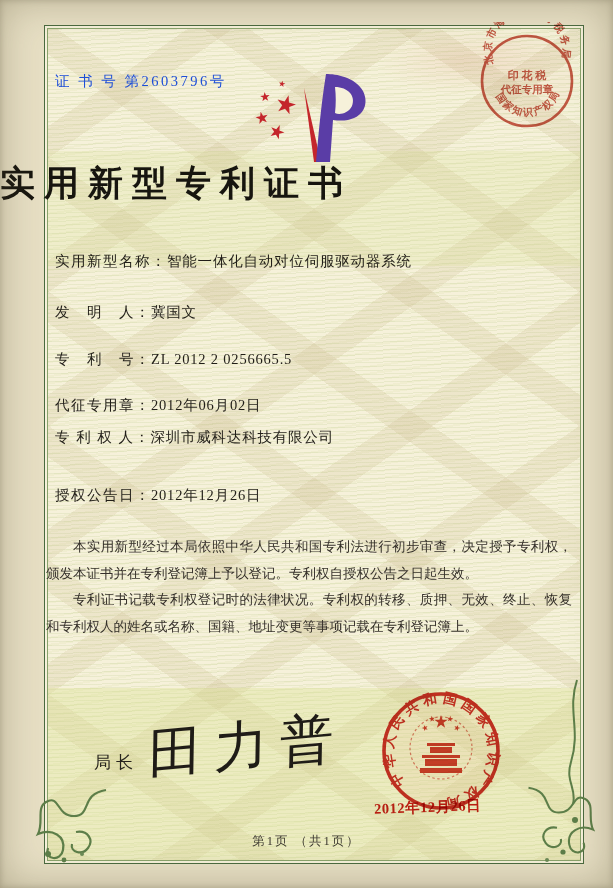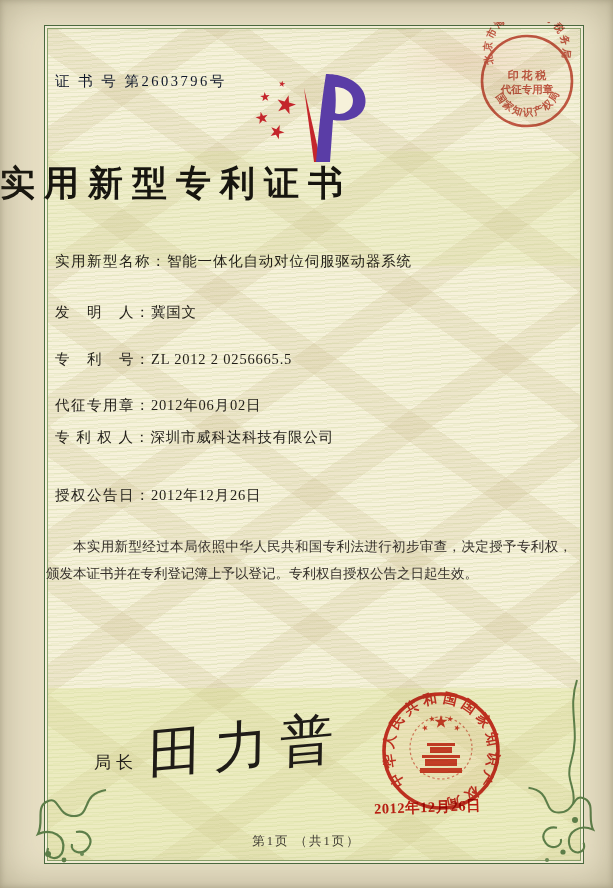--- a/index.html
+++ b/index.html
@@ -21,21 +21,21 @@
   .watermark{position:absolute;inset:3px;
     background:
       repeating-linear-gradient(35deg, rgba(196,178,132,.18) 0 26px, rgba(0,0,0,0) 26px 110px),
       repeating-linear-gradient(-35deg, rgba(196,178,132,.18) 0 26px, rgba(0,0,0,0) 26px 110px);}
   .band-top{position:absolute;left:3px;right:3px;top:125px;height:115px;background:rgba(213,222,146,.22);}
   .band-bottom{position:absolute;left:3px;right:3px;bottom:3px;height:172px;background:rgba(215,224,138,.32);}
   .ghost-red{position:absolute;left:330px;top:0;width:180px;height:70px;
     background:radial-gradient(ellipse at center, rgba(205,90,80,.10), rgba(0,0,0,0) 70%);}
 
   .abs{position:absolute;z-index:10;}
-  .cert-no{left:55px;top:72px;font-size:14.5px;letter-spacing:2.5px;color:#0f172a;}
+  .cert-no{left:55px;top:72px;font-size:14.5px;letter-spacing:2.5px;color:#1d4ed8;}
   .title{left:0;right:0;top:160px;text-align:left;font-size:35px;font-weight:700;
     letter-spacing:9px;color:#17150f;z-index:10;}
   .field{left:55px;width:510px;font-size:14.5px;color:#211e18;letter-spacing:.8px;white-space:nowrap;}
   .f0{top:252px}.f1{top:303px}.f2{top:350px}.f3{top:396px}.f4{top:428px}.f5{top:486px}
   .field .lab{letter-spacing:1.5px;}
   .paras{left:46px;top:519px;width:526px;font-size:13.5px;line-height:26.5px;
     color:#35302a;text-align:justify;z-index:10;margin-top:15px;}
   .paras p{margin:0;text-indent:2em;}
   .sig-title{left:94px;top:751px;font-size:17px;letter-spacing:5px;color:#26231d;z-index:12;}
   .sig-name{left:148px;top:710px;font-size:54px;letter-spacing:12px;color:#1f1c17;
@@ -106,20 +106,21 @@
 
 <div class="abs field f0"><span class="lab">实用新型名称：</span><span>智能一体化自动对位伺服驱动器系统</span></div>
 <div class="abs field f1"><span class="lab">发　明　人：</span><span>冀国文</span></div>
 <div class="abs field f2"><span class="lab">专　利　号：</span><span>ZL 2012 2 0256665.5</span></div>
 <div class="abs field f3"><span class="lab">代征专用章：</span><span>2012年06月02日</span></div>
 <div class="abs field f4"><span class="lab">专 利 权 人：</span><span>深圳市威科达科技有限公司</span></div>
 <div class="abs field f5"><span class="lab">授权公告日：</span><span>2012年12月26日</span></div>
 
 <div class="abs paras">
   <p>本实用新型经过本局依照中华人民共和国专利法进行初步审查，决定授予专利权，颁发本证书并在专利登记簿上予以登记。专利权自授权公告之日起生效。</p>
+  <p>专利证书记载专利权登记时的法律状况。专利权的转移、质押、无效、终止、恢复和专利权人的姓名或名称、国籍、地址变更等事项记载在专利登记簿上。</p>
 </div>
 
 <div class="abs sig-title">局长</div>
 <div class="abs sig-name">田力普</div>
 
 <svg class="abs seal tax-seal" viewBox="0 0 118 118">
   <defs>
     <path id="taxtop" d="M 26.4,43.8 A 36 36 0 1 1 91.6,43.8"></path>
     <path id="taxbot" d="M 27,72 A 34.5 34.5 0 0 0 91,72"></path>
   </defs>

